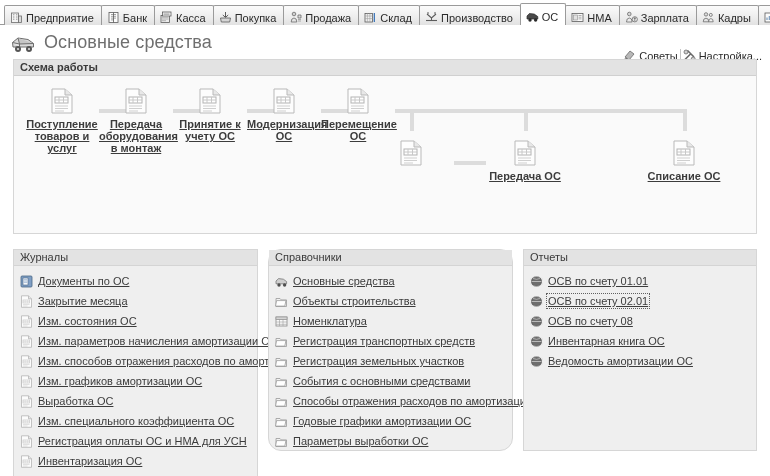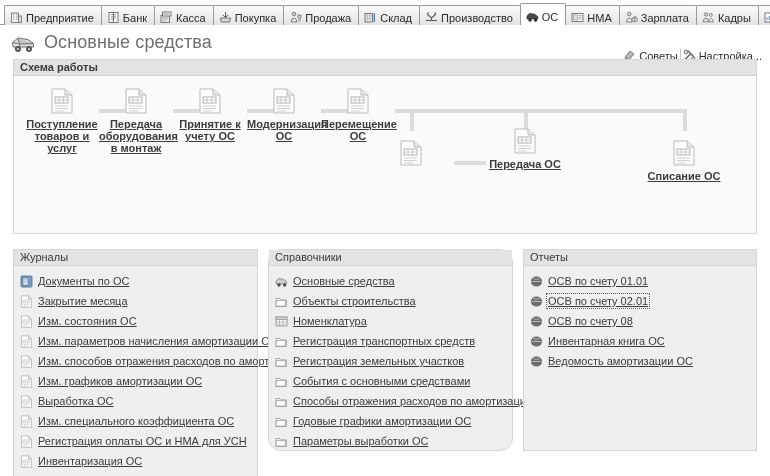--- a/index.html
+++ b/index.html
@@ -415,21 +415,21 @@
 
     <div class="node" style="left:360px; top:64px;">
       <span class="doc-ico"><svg viewBox="0 0 22 26" width="22" height="26">
             <path d="M1 1 h13 l7 6 v18 h-20 z" fill="#fdfdfd" stroke="#b9b9b9"></path>
             <path d="M14 1 v6 h7" fill="#e8e8e8" stroke="#b9b9b9"></path>
             <rect x="4" y="9" width="13" height="6" fill="#fff" stroke="#b3b3b3"></rect>
             <path d="M4 12 h13 M8 9 v6 M12.5 9 v6" stroke="#c8c8c8"></path>
             <path d="M4 18 h13 M4 20.5 h13 M4 23 h9" stroke="#cfcfcf"></path>
           </svg></span>
     </div>
-    <div class="node" style="left:474px; top:52px;">
+    <div class="node" style="left:474px; top:64px;">
       <span class="doc-ico"><svg viewBox="0 0 22 26" width="22" height="26">
             <path d="M1 1 h13 l7 6 v18 h-20 z" fill="#fdfdfd" stroke="#b9b9b9"></path>
             <path d="M14 1 v6 h7" fill="#e8e8e8" stroke="#b9b9b9"></path>
             <rect x="4" y="9" width="13" height="6" fill="#fff" stroke="#b3b3b3"></rect>
             <path d="M4 12 h13 M8 9 v6 M12.5 9 v6" stroke="#c8c8c8"></path>
             <path d="M4 18 h13 M4 20.5 h13 M4 23 h9" stroke="#cfcfcf"></path>
           </svg></span>
       <div class="lbl"><span>Передача ОС</span></div>
     </div>
     <div class="node" style="left:633px; top:64px;">

